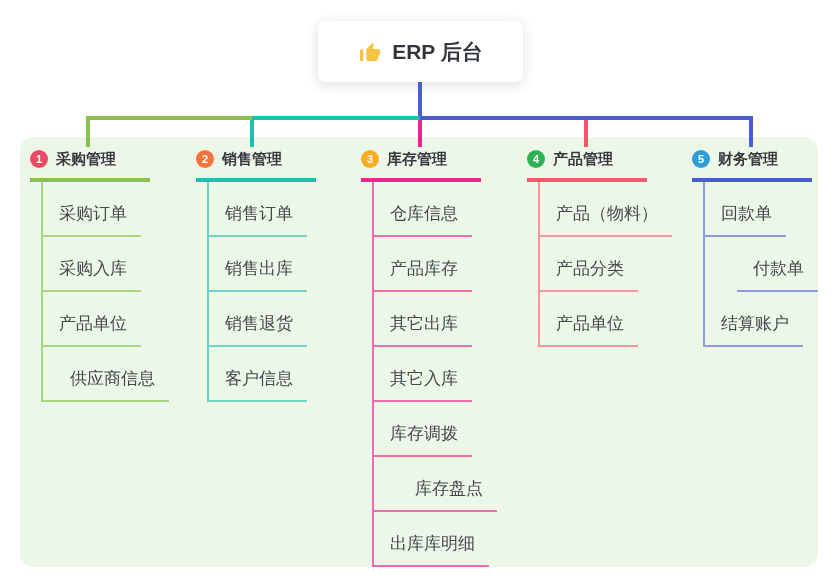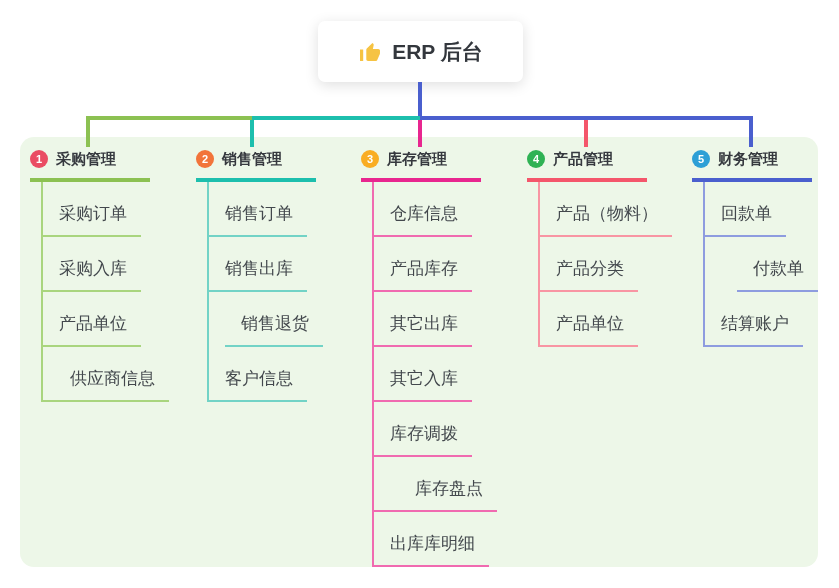--- a/index.html
+++ b/index.html
@@ -86,21 +86,21 @@
       <span>销售管理</span>
     </div>
     <div class="children" style="border-left-color: rgb(114, 211, 198);">
         <div class="child">
           <span class="child-label" style="border-bottom-color: rgb(114, 211, 198);">销售订单</span>
         </div>
         <div class="child">
           <span class="child-label" style="border-bottom-color: rgb(114, 211, 198);">销售出库</span>
         </div>
         <div class="child">
-          <span class="child-label" style="border-bottom-color: rgb(114, 211, 198); margin-left: 16px;">销售退货</span>
+          <span class="child-label" style="border-bottom-color: rgb(114, 211, 198);">销售退货</span>
         </div>
         <div class="child">
           <span class="child-label" style="border-bottom-color: rgb(114, 211, 198);">客户信息</span>
         </div>
       </div>
   </div>
 
   <div class="branch b3">
     <div class="branch-header" style="border-bottom-color: rgb(232, 38, 143);">
       <span class="badge" style="background: rgb(249, 173, 35);">3</span>

